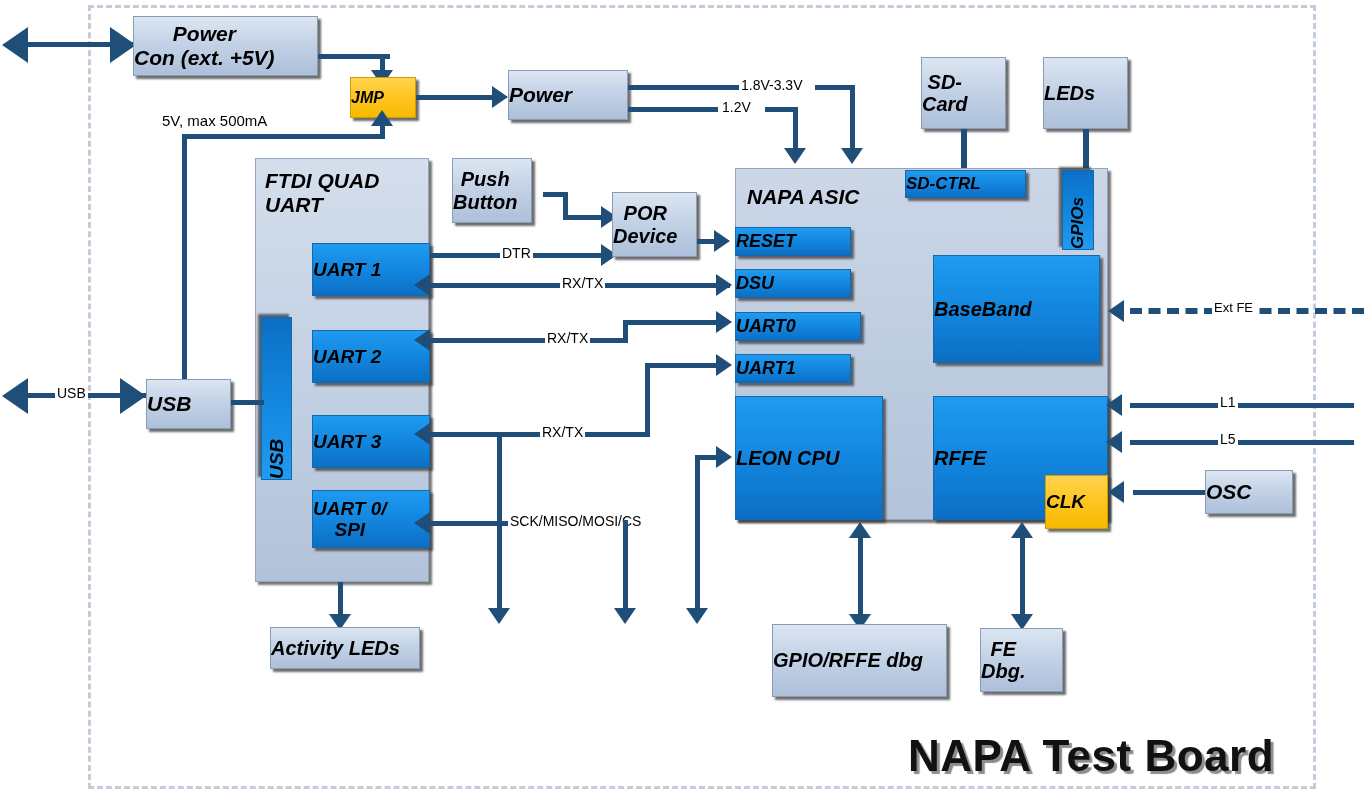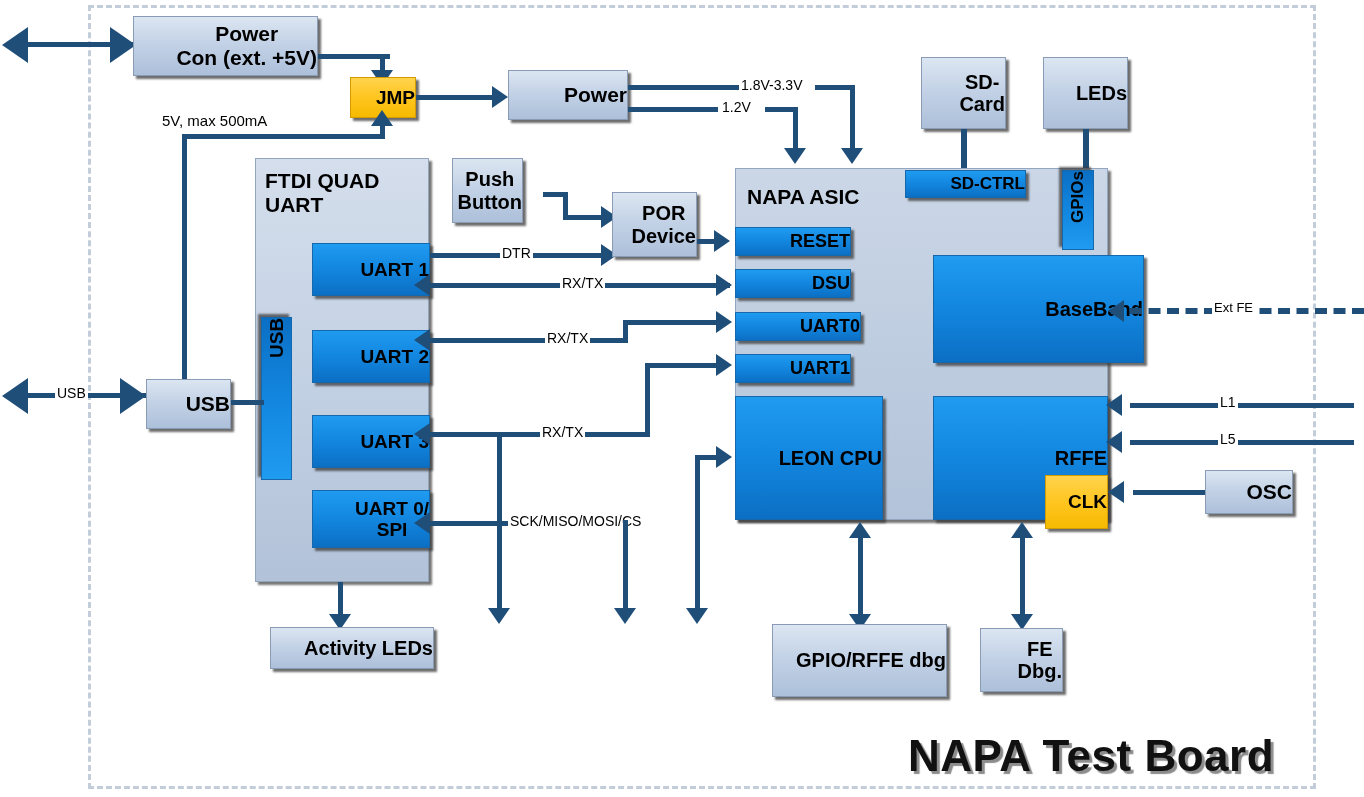--- a/index.html
+++ b/index.html
@@ -10,27 +10,28 @@
   .board-outline{
     position:absolute;
     border:3px dashed #c3cdd9;
     box-sizing:border-box;
   }
 
   
   .box{
     position:absolute;
     box-sizing:border-box;
-    display:flex;align-items:center;justify-content:flex-end;
+    display:flex;align-items:center;justify-content:flex-start;
     text-align:center;
     font-weight:bold;
     color:#000;
     line-height:1.12;
     border:1px solid #8092ad;
     box-shadow:3px 3px 2px rgba(60,60,60,.75);
+    font-style:italic;
   }
   .gray{
     background:linear-gradient(180deg,#dce6f2 0%,#c3d2e6 45%,#adc0da 100%);
     border:1px solid #8a9cb5;
   }
   .blue{
     background:linear-gradient(180deg,#1f9bf0 0%,#1387e0 48%,#0b6fc4 100%);
     border:1px solid #1668ad;
     color:#000;
   }
@@ -110,21 +111,21 @@
 
   <div class="box gray" style="left:133px;top:16px;width:185px;height:60px;font-size:21px;">
     <span style="white-space:pre-line;">Power
 Con (ext. +5V)</span>
   </div>
 
   <div class="w wh" style="left:318px;top:54px;width:72px;"></div>
   <div class="w wv" style="left:380px;top:54px;height:20px;"></div>
   <div class="ar ar-d" style="left:371px;top:70px;"></div>
 
-  <div class="box yellow" style="left:350px;top:77px;width:66px;height:41px;font-size:19px;">
+  <div class="box yellow" style="left:350px;top:77px;width:66px;height:41px;font-size:16px;">
     <span>JMP</span>
   </div>
 
   <div class="w wh" style="left:416px;top:95px;width:78px;"></div>
   <div class="ar ar-r" style="left:492px;top:86px;"></div>
 
   <div class="w wv" style="left:182px;top:134px;height:248px;"></div>
   <div class="w wh" style="left:182px;top:134px;width:203px;"></div>
   <div class="w wv" style="left:380px;top:122px;height:14px;"></div>
   <div class="ar ar-u" style="left:371px;top:110px;"></div>
@@ -181,21 +182,21 @@
   </div>
 
   <div class="box gray" style="left:146px;top:379px;width:85px;height:50px;font-size:21px;">
     <span>USB</span>
   </div>
   <div class="w wh" style="left:231px;top:400px;width:33px;"></div>
 
   <div class="w wv" style="left:338px;top:582px;height:36px;"></div>
   <div class="ar ar-d" style="left:329px;top:614px;"></div>
 
-  <div class="box gray" style="left:452px;top:158px;width:71px;height:65px;font-size:20px;">
+  <div class="box gray" style="left:452px;top:158px;width:80px;height:65px;font-size:20px;">
     <span style="white-space:pre-line;">Push
 Button</span>
   </div>
 
   <div class="w wh" style="left:543px;top:192px;width:25px;"></div>
   <div class="w wv" style="left:563px;top:192px;height:28px;"></div>
   <div class="w wh" style="left:563px;top:215px;width:40px;"></div>
   <div class="ar ar-r" style="left:601px;top:206px;"></div>
 
   <div class="w wh" style="left:430px;top:253px;width:175px;"></div>
@@ -226,21 +227,21 @@
   <div class="box blue" style="left:735px;top:269px;width:116px;height:29px;font-size:18px;">
     <span>DSU</span>
   </div>
   <div class="box blue" style="left:735px;top:312px;width:126px;height:29px;font-size:18px;">
     <span>UART0</span>
   </div>
   <div class="box blue" style="left:735px;top:354px;width:116px;height:29px;font-size:18px;">
     <span>UART1</span>
   </div>
 
-  <div class="box blue" style="left:933px;top:255px;width:211px;height:108px;font-size:20px;">
+  <div class="box blue" style="left:933px;top:255px;width:167px;height:108px;font-size:20px;">
     <span>BaseBand</span>
   </div>
   <div class="box blue" style="left:735px;top:396px;width:148px;height:124px;font-size:20px;">
     <span>LEON CPU</span>
   </div>
   <div class="box blue" style="left:933px;top:396px;width:175px;height:124px;font-size:20px;">
     <span>RFFE</span>
   </div>
   <div class="box yellow" style="left:1045px;top:475px;width:63px;height:54px;font-size:19px;">
     <span>CLK</span>
@@ -298,21 +299,21 @@
   <div class="w wh" style="left:1130px;top:440px;width:224px;"></div>
   <div class="ar ar-l" style="left:1106px;top:431px;"></div>
   <div class="wirelabel" style="left:1218px;top:431px;">L5</div>
 
   <div class="box gray" style="left:1205px;top:470px;width:88px;height:44px;font-size:21px;">
     <span>OSC</span>
   </div>
   <div class="w wh" style="left:1133px;top:490px;width:72px;"></div>
   <div class="ar ar-l" style="left:1108px;top:481px;"></div>
 
-  <div class="box gray" style="left:270px;top:627px;width:164px;height:42px;font-size:20px;">
+  <div class="box gray" style="left:270px;top:627px;width:150px;height:42px;font-size:20px;">
     <span>Activity LEDs</span>
   </div>
 
 
 
   <div class="box gray" style="left:772px;top:624px;width:175px;height:73px;font-size:20px;">
     <span>GPIO/RFFE dbg</span>
   </div>
 
   <div class="box gray" style="left:980px;top:628px;width:83px;height:64px;font-size:20px;">

